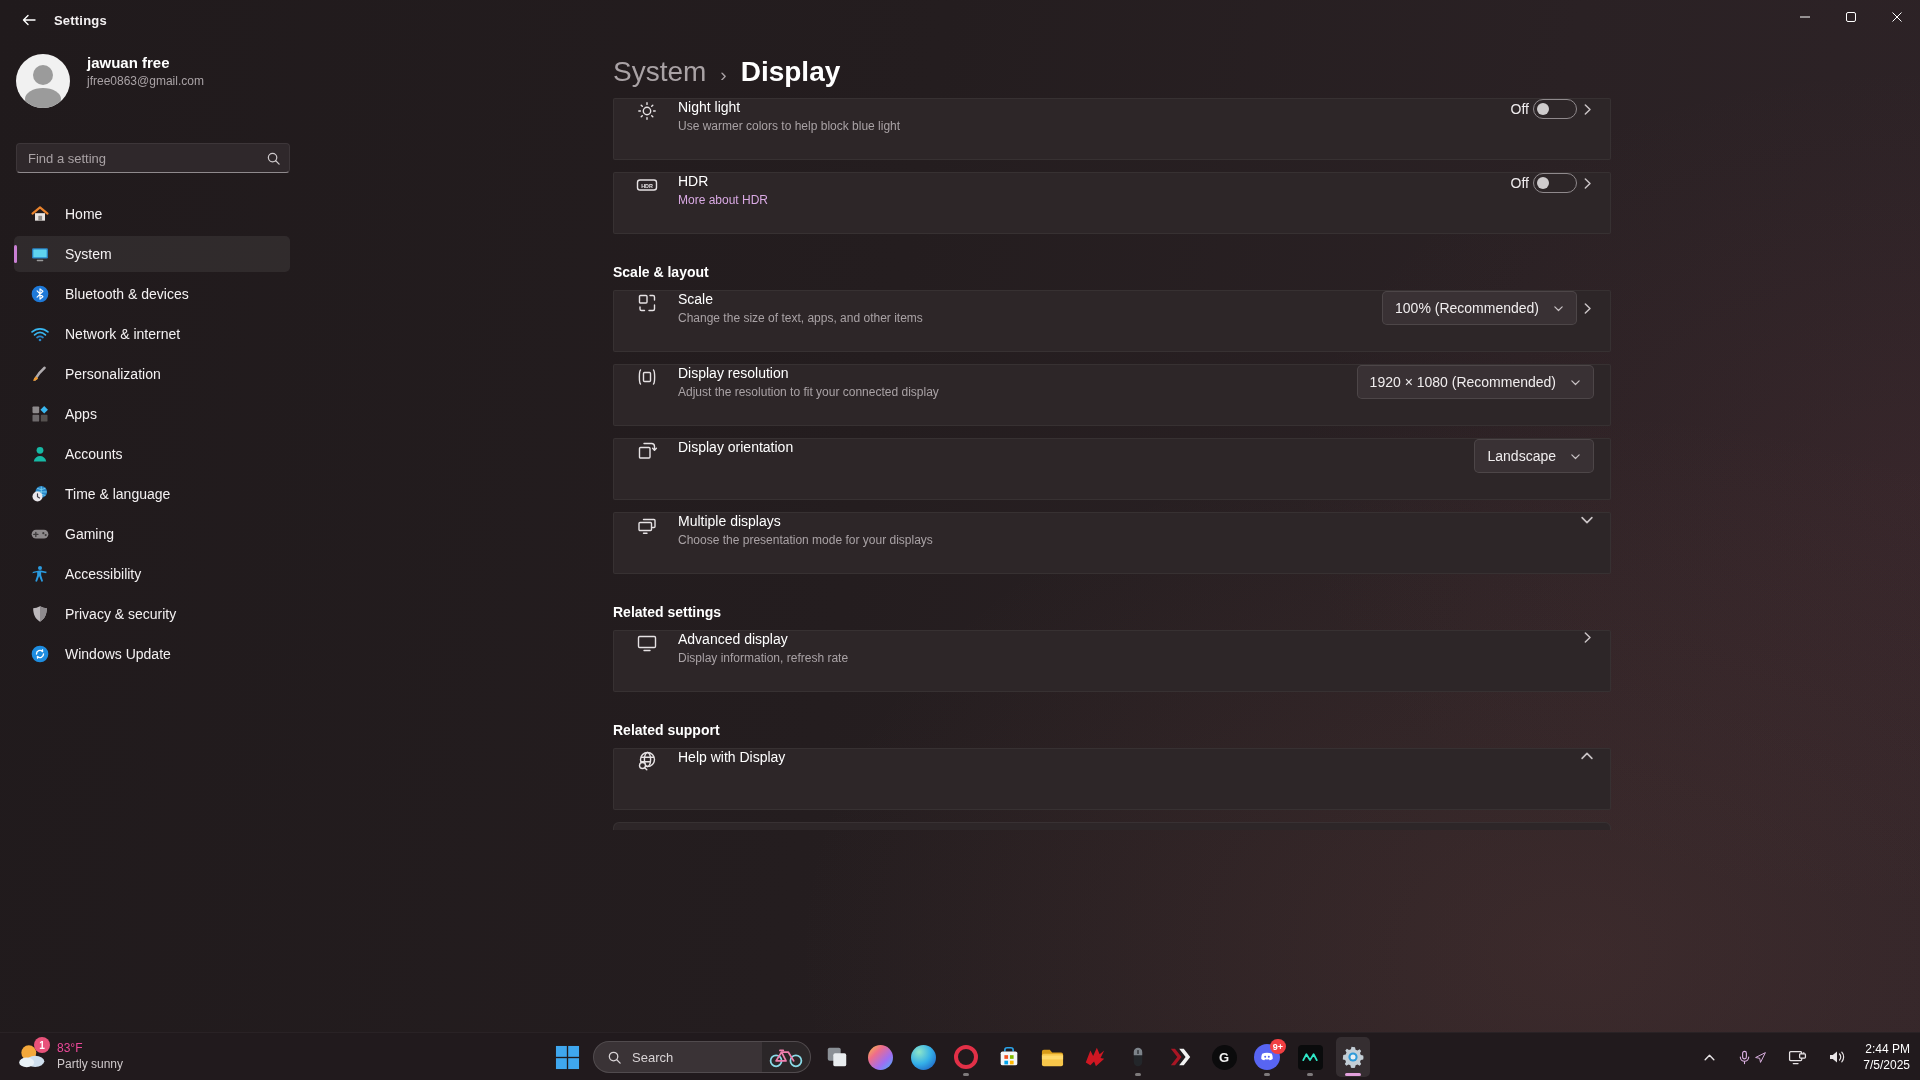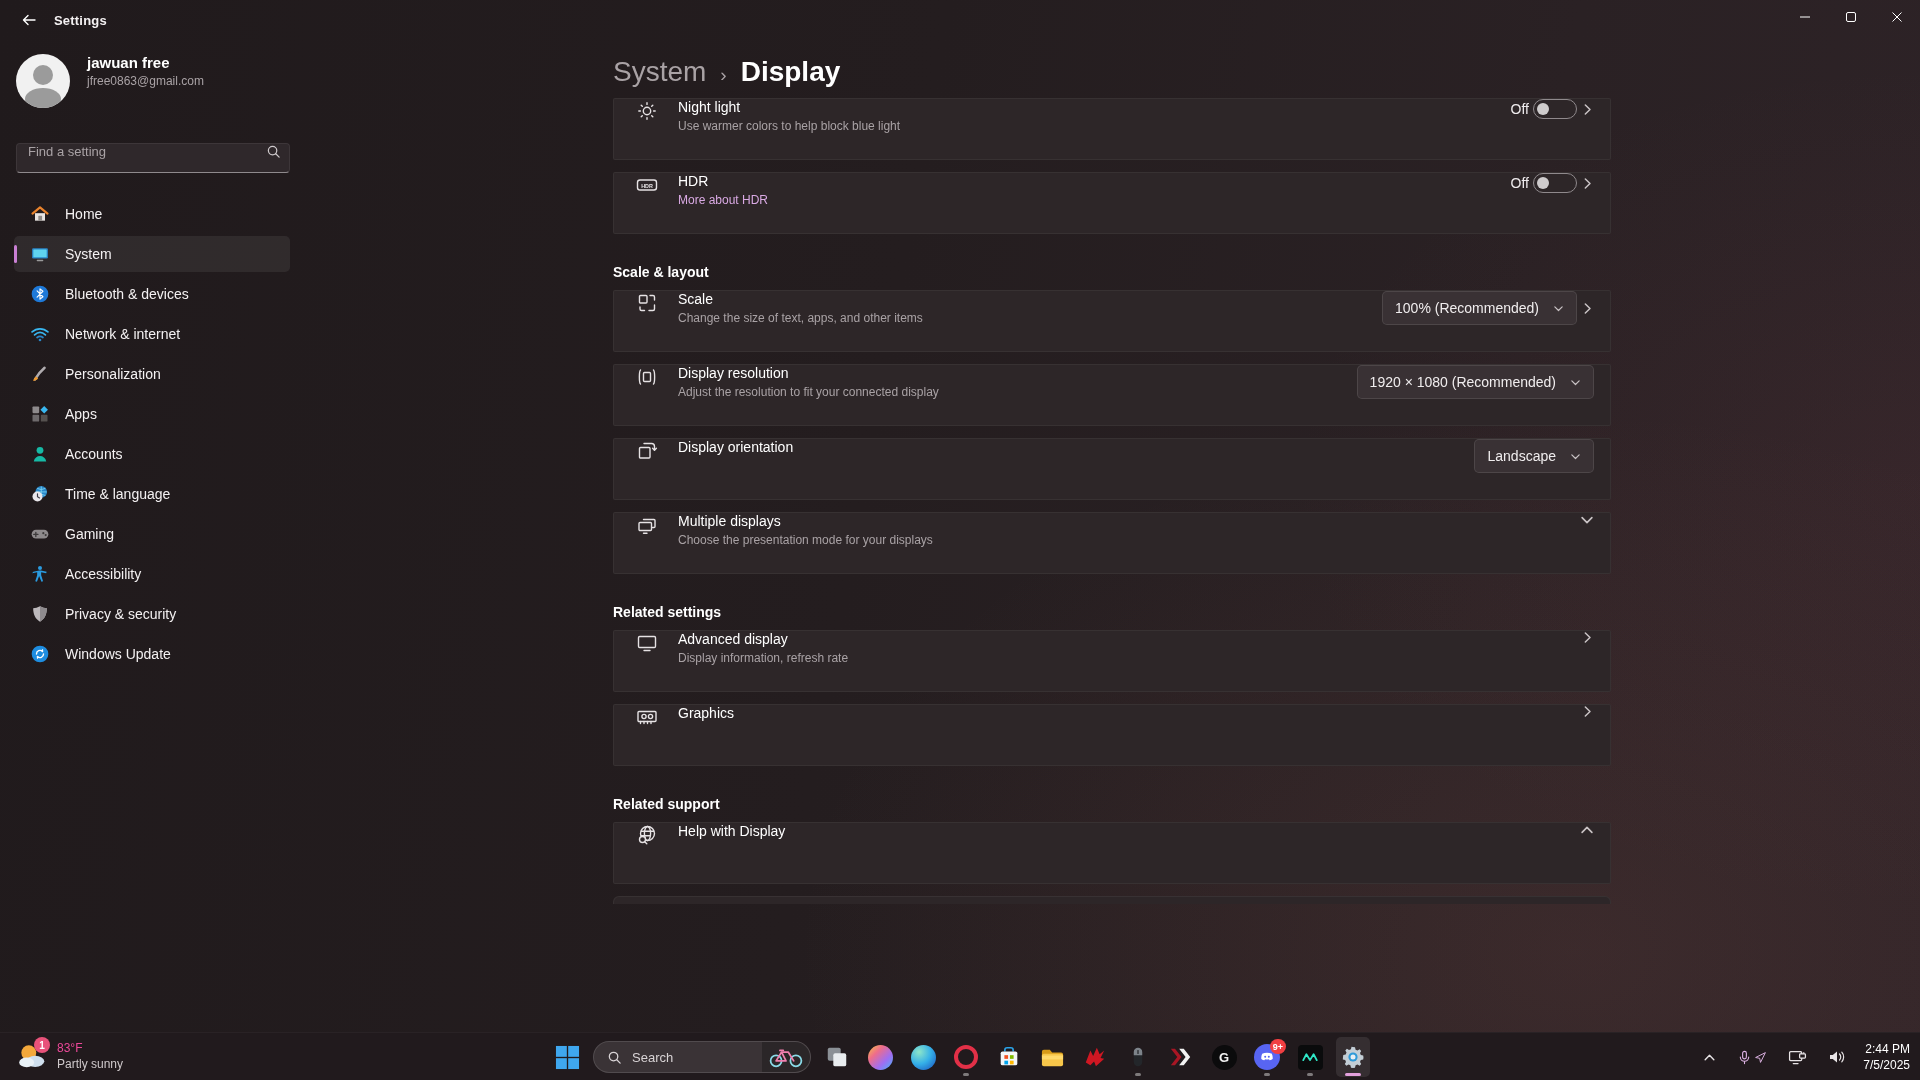--- a/index.html
+++ b/index.html
@@ -29,21 +29,21 @@
   .win-btn{width:46px;height:33px;display:flex;align-items:center;justify-content:center}
 
   
   .sidebar{position:absolute;left:0;top:40px;width:304px;bottom:48px}
   .profile{position:absolute;left:16px;top:14px;display:flex;gap:17px;align-items:flex-start}
   .avatar{width:54px;height:54px;border-radius:50%;background:#f1f1f1;position:relative;overflow:hidden}
   .avatar .head{position:absolute;left:17px;top:11px;width:20px;height:20px;border-radius:50%;background:#9b9b9b}
   .avatar .body{position:absolute;left:9px;top:34px;width:36px;height:22px;border-radius:50%;background:#9b9b9b}
   .profile-name{font-size:15px;font-weight:700;color:#fff}
   .profile-email{font-size:12px;color:var(--sub);margin-top:3px}
-  .search-box{position:absolute;left:16px;top:103px;width:274px;height:30px;background:#2f282b;border:1px solid #3d3639;border-bottom:1px solid #8f8a8d;border-radius:4px;display:flex;align-items:flex-start;padding:0 8px 0 11px}
+  .search-box{position:absolute;left:16px;top:103px;width:274px;height:30px;background:#2f282b;border:1px solid #3d3639;border-bottom:1px solid #8f8a8d;border-radius:4px;display:flex;align-items:center;padding:0 8px 0 11px}
   .search-box input{flex:1;background:transparent;border:none;outline:none;color:#fff;font-size:13px;font-family:inherit}
   .search-box input::placeholder{color:#a9a2a5}
   .nav{position:absolute;left:0;right:0;top:156px}
   .nav-item{height:36px;margin:0 14px 4px 14px;display:flex;align-items:center;gap:15px;border-radius:5px;padding-left:16px;position:relative;cursor:default}
   .nav-item.selected{background:rgba(255,255,255,.07)}
   .nav-item .accent-bar{position:absolute;left:0;top:9px;width:3px;height:18px;border-radius:2px;background:var(--accent)}
   .nav-icon{width:20px;height:20px;flex:0 0 20px}
   .nav-label{font-size:14px;color:var(--txt)}
 
   
@@ -453,40 +453,20 @@
           </div>
           <div class="row-right">
             <span class="chev">
                 <svg width="13" height="13" viewBox="0 0 12 12">
                   <path d="M4 1.8 8.3 6 4 10.2" stroke="#c9c3c5" stroke-width="1.4" fill="none" stroke-linecap="round" stroke-linejoin="round"></path>
                 </svg>
               </span>
           </div>
         </div>
 
-        <div class="card">
-          <span class="row-icon">
-              <svg viewBox="0 0 24 24" width="24" height="24">
-                <rect x="3" y="6.5" width="18" height="10" rx="1"></rect>
-                <circle cx="9" cy="11.5" r="2.1"></circle>
-                <circle cx="15.5" cy="11.5" r="2.1"></circle>
-                <path d="M5.5 16.5v2M9 16.5v2M12.5 16.5v2M16 16.5v2"></path>
-              </svg>
-            </span>
-          <div>
-            <div class="row-title">Graphics</div>
-          </div>
-          <div class="row-right">
-            <span class="chev">
-                <svg width="13" height="13" viewBox="0 0 12 12">
-                  <path d="M4 1.8 8.3 6 4 10.2" stroke="#c9c3c5" stroke-width="1.4" fill="none" stroke-linecap="round" stroke-linejoin="round"></path>
-                </svg>
-              </span>
-          </div>
-        </div>
       </div>
 
       <div class="section-h later">Related support</div>
       <div class="group">
         <div class="card">
           <span class="row-icon">
               <svg viewBox="0 0 24 24" width="24" height="24">
                 <circle cx="12.5" cy="10.5" r="7"></circle>
                 <ellipse cx="12.5" cy="10.5" rx="3.1" ry="7"></ellipse>
                 <path d="M6.2 8.2h12.6M6.2 12.8h8.8"></path>

